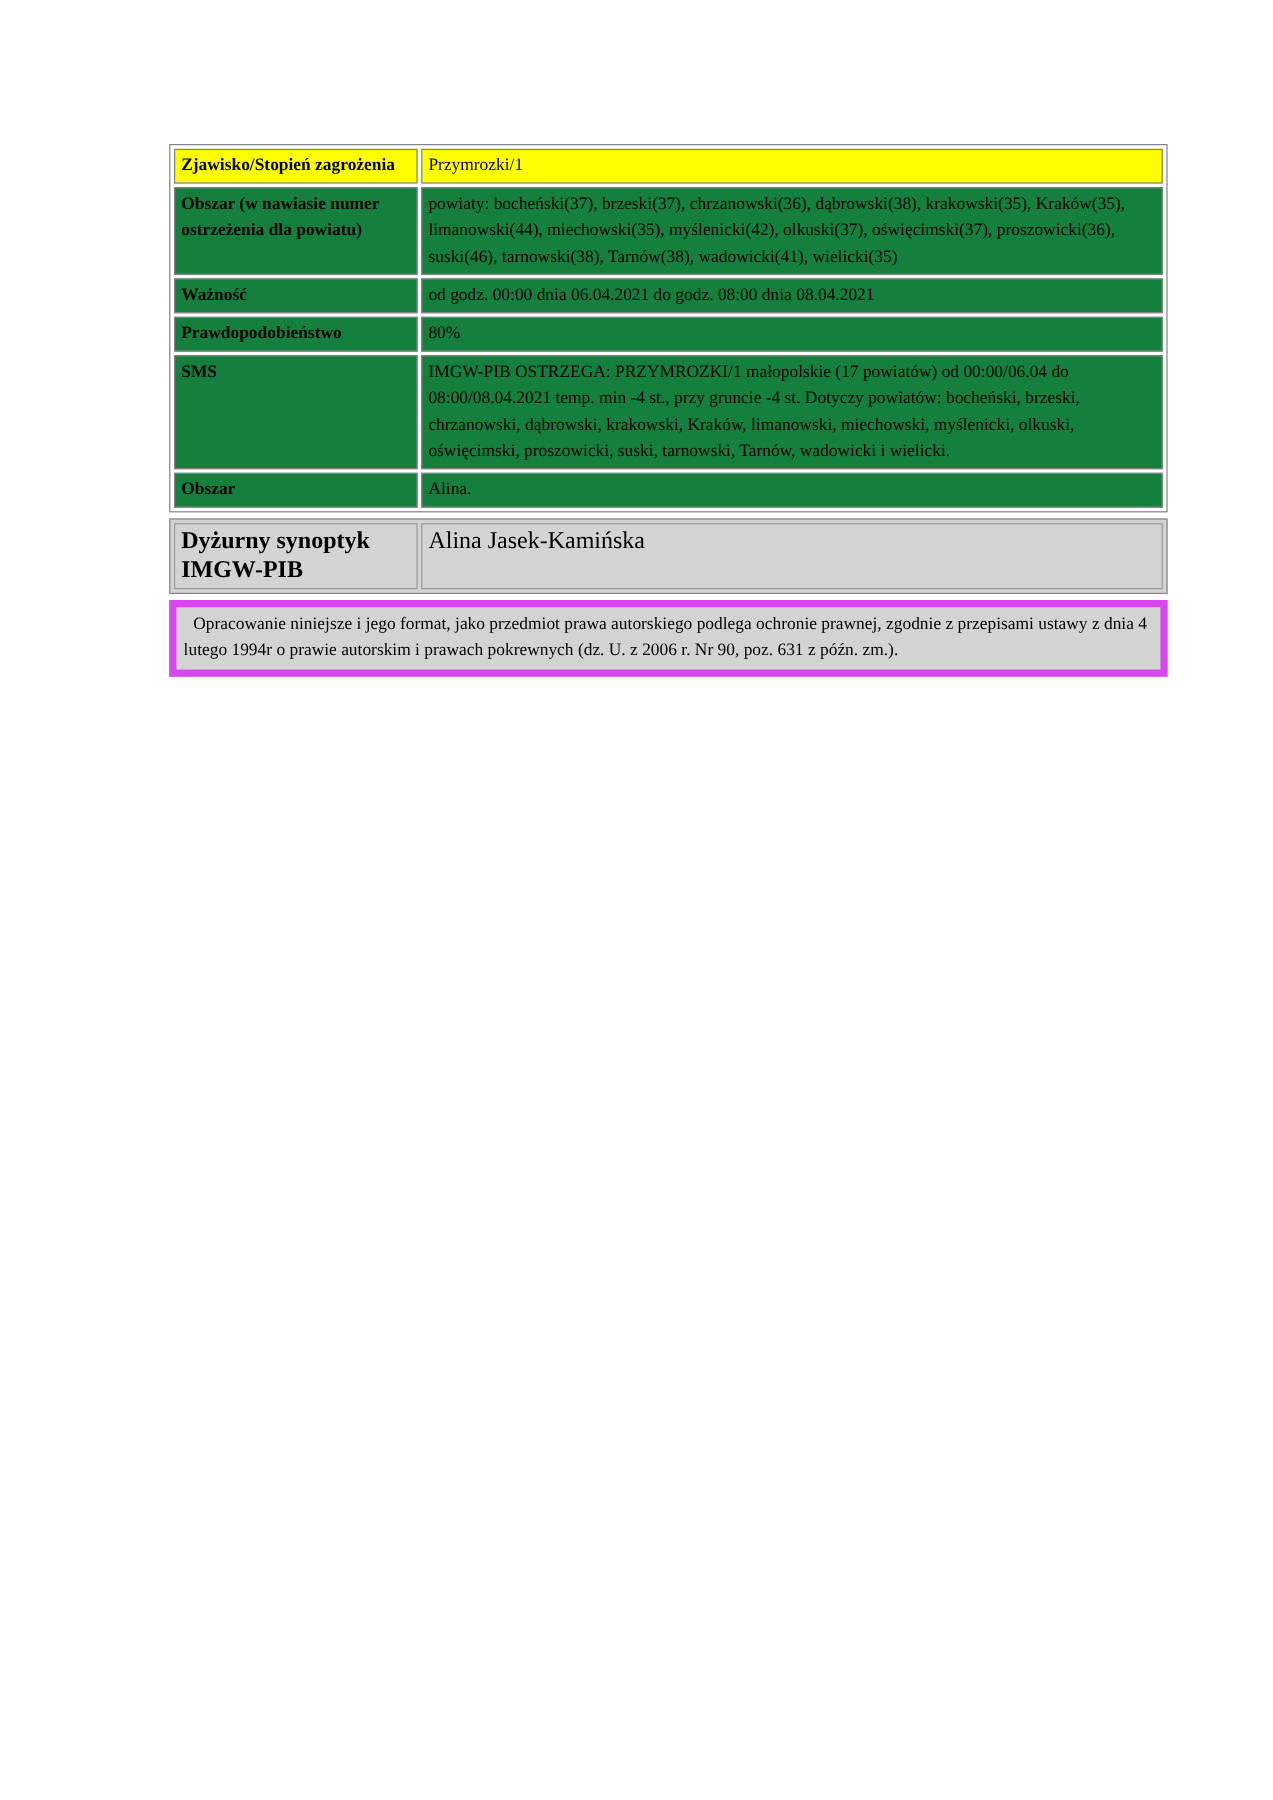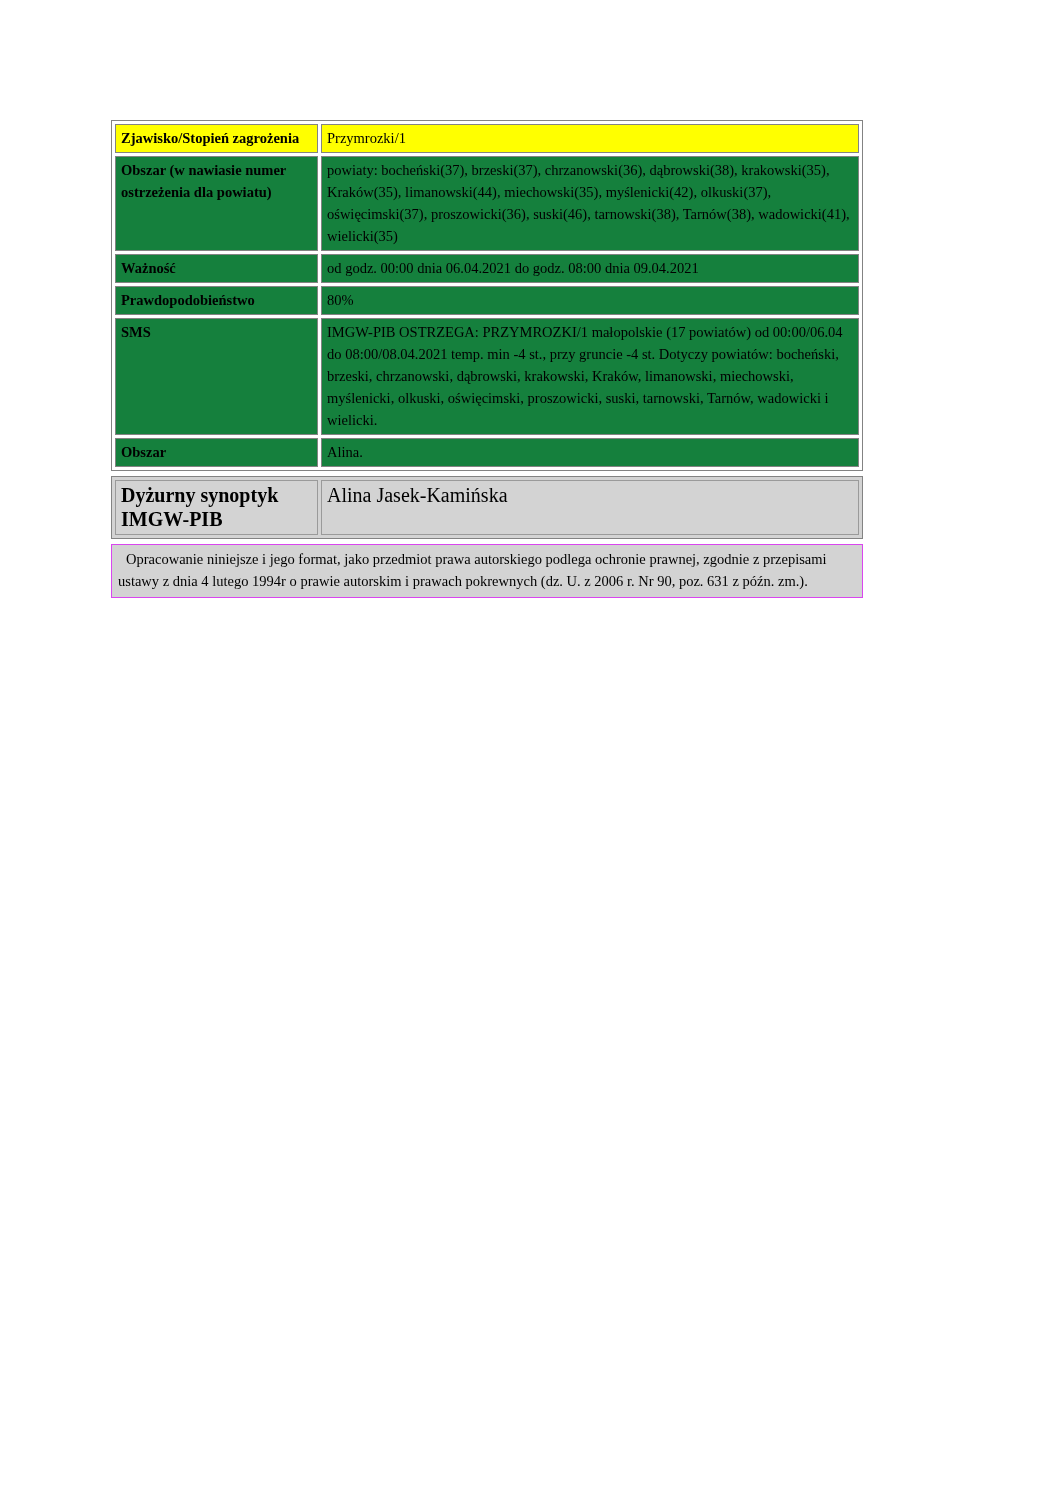--- a/index.html
+++ b/index.html
@@ -6,23 +6,23 @@
   html, body { background: #ffffff; }
   body {
     width: 1061px;
     height: 1500px;
     position: relative;
     font-family: "Liberation Serif", "DejaVu Serif", serif;
     color: #000000;
   }
   .doc {
     position: absolute;
-    left: 111px;
+    left: 141px;
     top: 120px;
-    width: 752px;
+    width: 832px;
   }
   table.warn-table {
     width: 100%;
     border-collapse: separate;
     border-spacing: 3px;
     border: 1px solid #838383;
     background: #ffffff;
   }
   table.warn-table td {
     border: 1px solid #838383;
@@ -54,21 +54,21 @@
     vertical-align: top;
     height: 48px;
   }
   table.synoptic td.lbl {
     width: 203px;
     font-weight: bold;
   }
   .copyright {
     width: 100%;
     margin-top: 5px;
-    border: 1px solid #d946ef;
+    border: 6px solid #d946ef;
     background: #d3d3d3;
     padding: 3px 6px 5px 6px;
     font-size: 14.5px;
     line-height: 22px;
   }
   .copyright p {
     text-indent: 8px;
   }
 </style>
 </head>
@@ -81,21 +81,21 @@
       <tr class="hl">
         <td class="lbl">Zjawisko/Stopień zagrożenia</td>
         <td>Przymrozki/1</td>
       </tr>
       <tr>
         <td class="lbl">Obszar (w nawiasie numer ostrzeżenia dla powiatu)</td>
         <td>powiaty: bocheński(37), brzeski(37), chrzanowski(36), dąbrowski(38), krakowski(35), Kraków(35), limanowski(44), miechowski(35), myślenicki(42), olkuski(37), oświęcimski(37), proszowicki(36), suski(46), tarnowski(38), Tarnów(38), wadowicki(41), wielicki(35)</td>
       </tr>
       <tr>
         <td class="lbl">Ważność</td>
-        <td>od godz. 00:00 dnia 06.04.2021 do godz. 08:00 dnia 09.04.2021</td>
+        <td>od godz. 00:00 dnia 06.04.2021 do godz. 08:00 dnia 08.04.2021</td>
       </tr>
       <tr>
         <td class="lbl">Prawdopodobieństwo</td>
         <td>80%</td>
       </tr>
       <tr>
         <td class="lbl">SMS</td>
         <td>IMGW-PIB OSTRZEGA: PRZYMROZKI/1 małopolskie (17 powiatów) od 00:00/06.04 do 08:00/08.04.2021 temp. min -4 st., przy gruncie -4 st. Dotyczy powiatów: bocheński, brzeski, chrzanowski, dąbrowski, krakowski, Kraków, limanowski, miechowski, myślenicki, olkuski, oświęcimski, proszowicki, suski, tarnowski, Tarnów, wadowicki i wielicki.</td>
       </tr>
       <tr>

